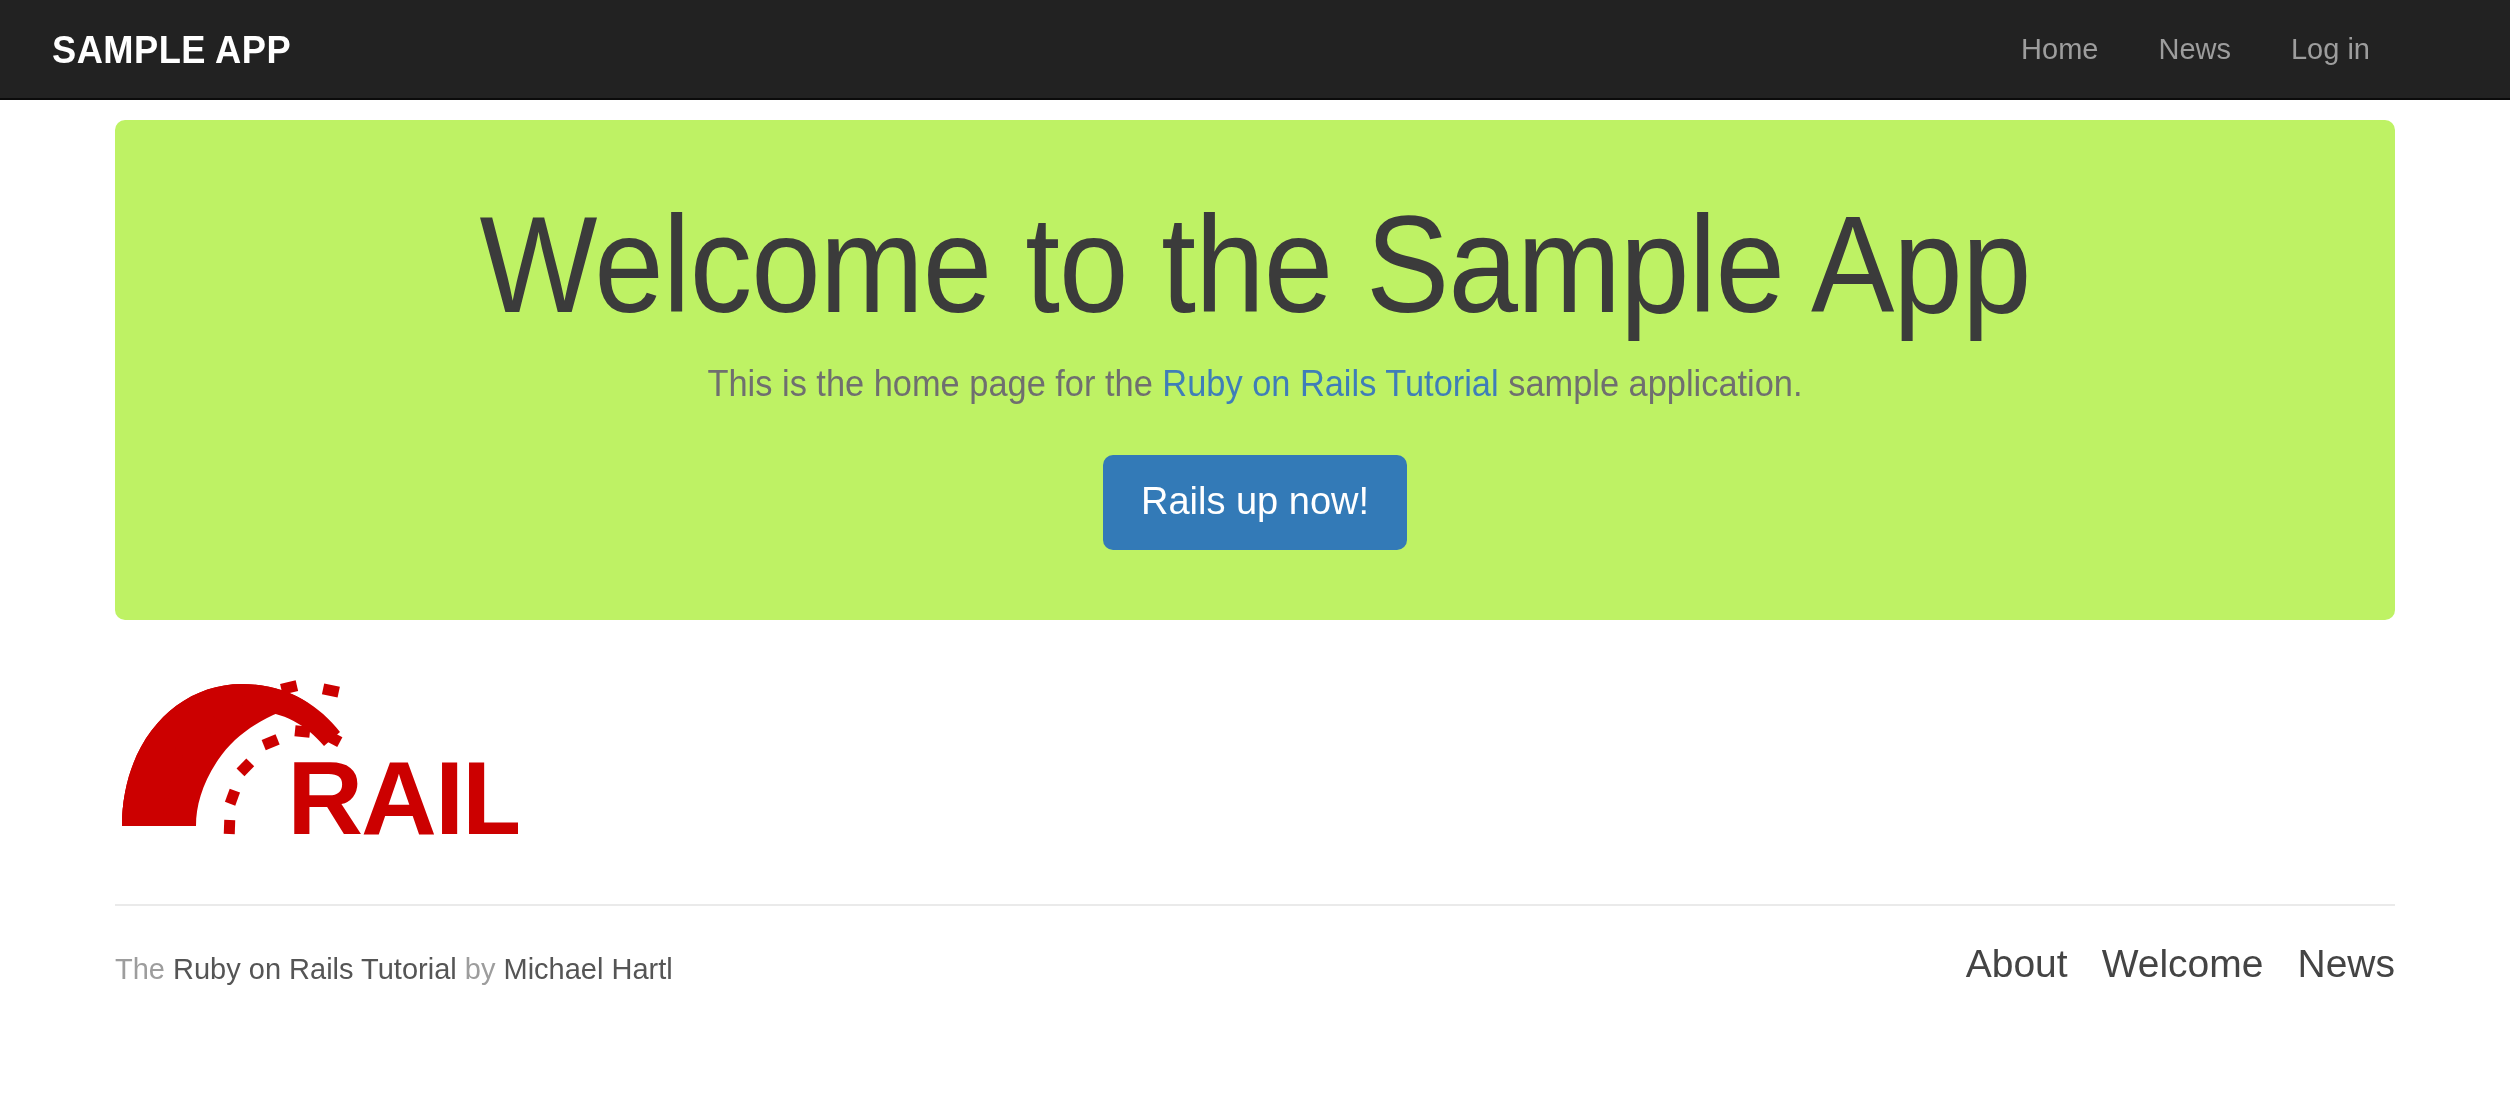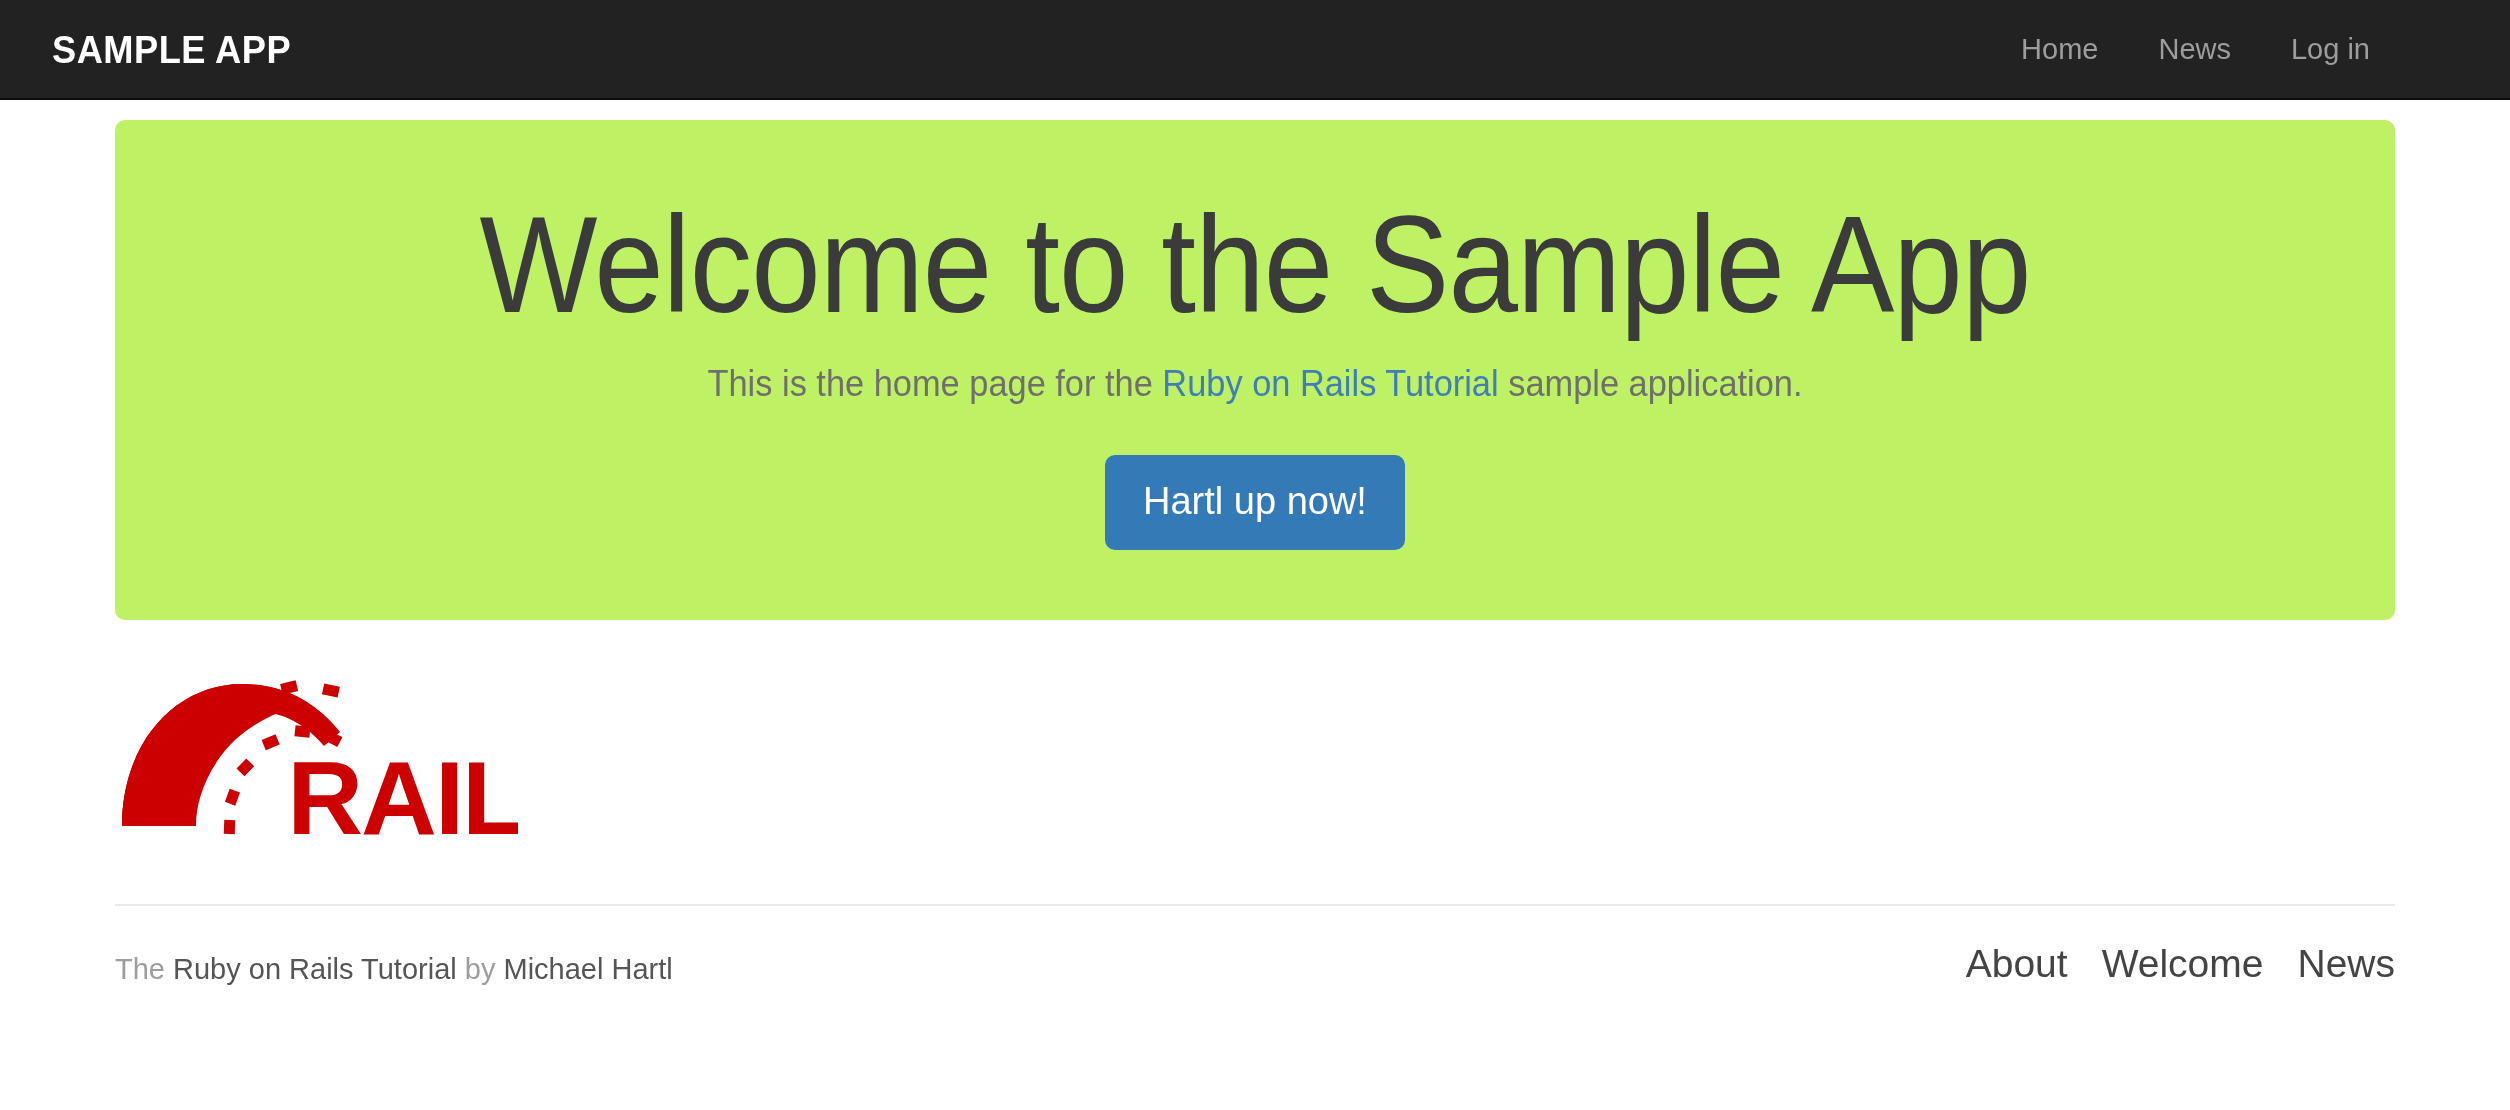--- a/index.html
+++ b/index.html
@@ -170,21 +170,21 @@
 </header>
 
 <div class="container">
 
   <section class="jumbotron">
     <h1>Welcome to the Sample App</h1>
 
     <p class="lead"><span>This is the home page for the </span><a href="#">Ruby on Rails Tutorial</a><span> sample application.</span></p>
 
     <div class="cta-wrap">
-      <a href="#" class="btn-signup">Hartl up now!</a>
+      <a href="#" class="btn-signup">Rails up now!</a>
     </div>
   </section>
 
   <div class="rails-logo-wrap">
     <a href="#" style="display:inline-block;text-decoration:none;">
       <svg class="rails-logo" width="400" height="180" viewBox="0 0 400 180" aria-hidden="true">
         <g fill="#cc0000">
 
           <path d="M4 158 C4 74 58 16 124 16 C168 16 200 36 222 64 L206 78
                    C188 56 162 42 130 42 C78 42 46 88 46 158 Z"></path>

